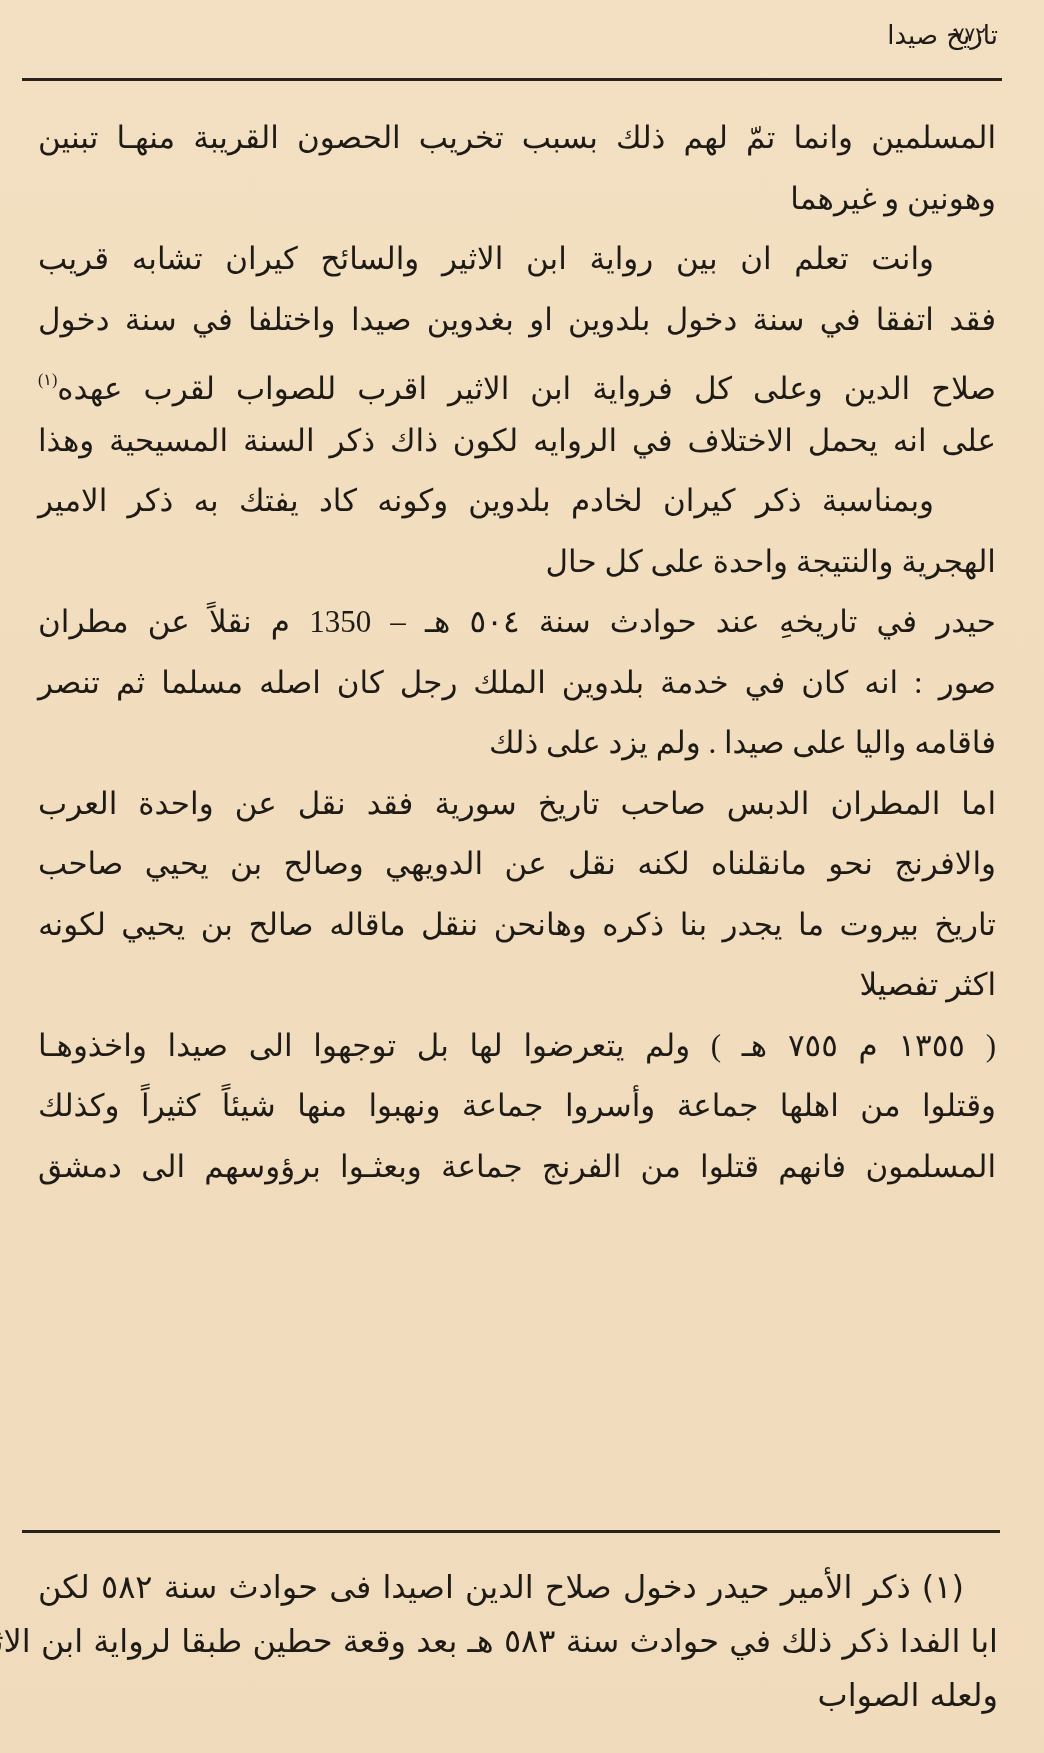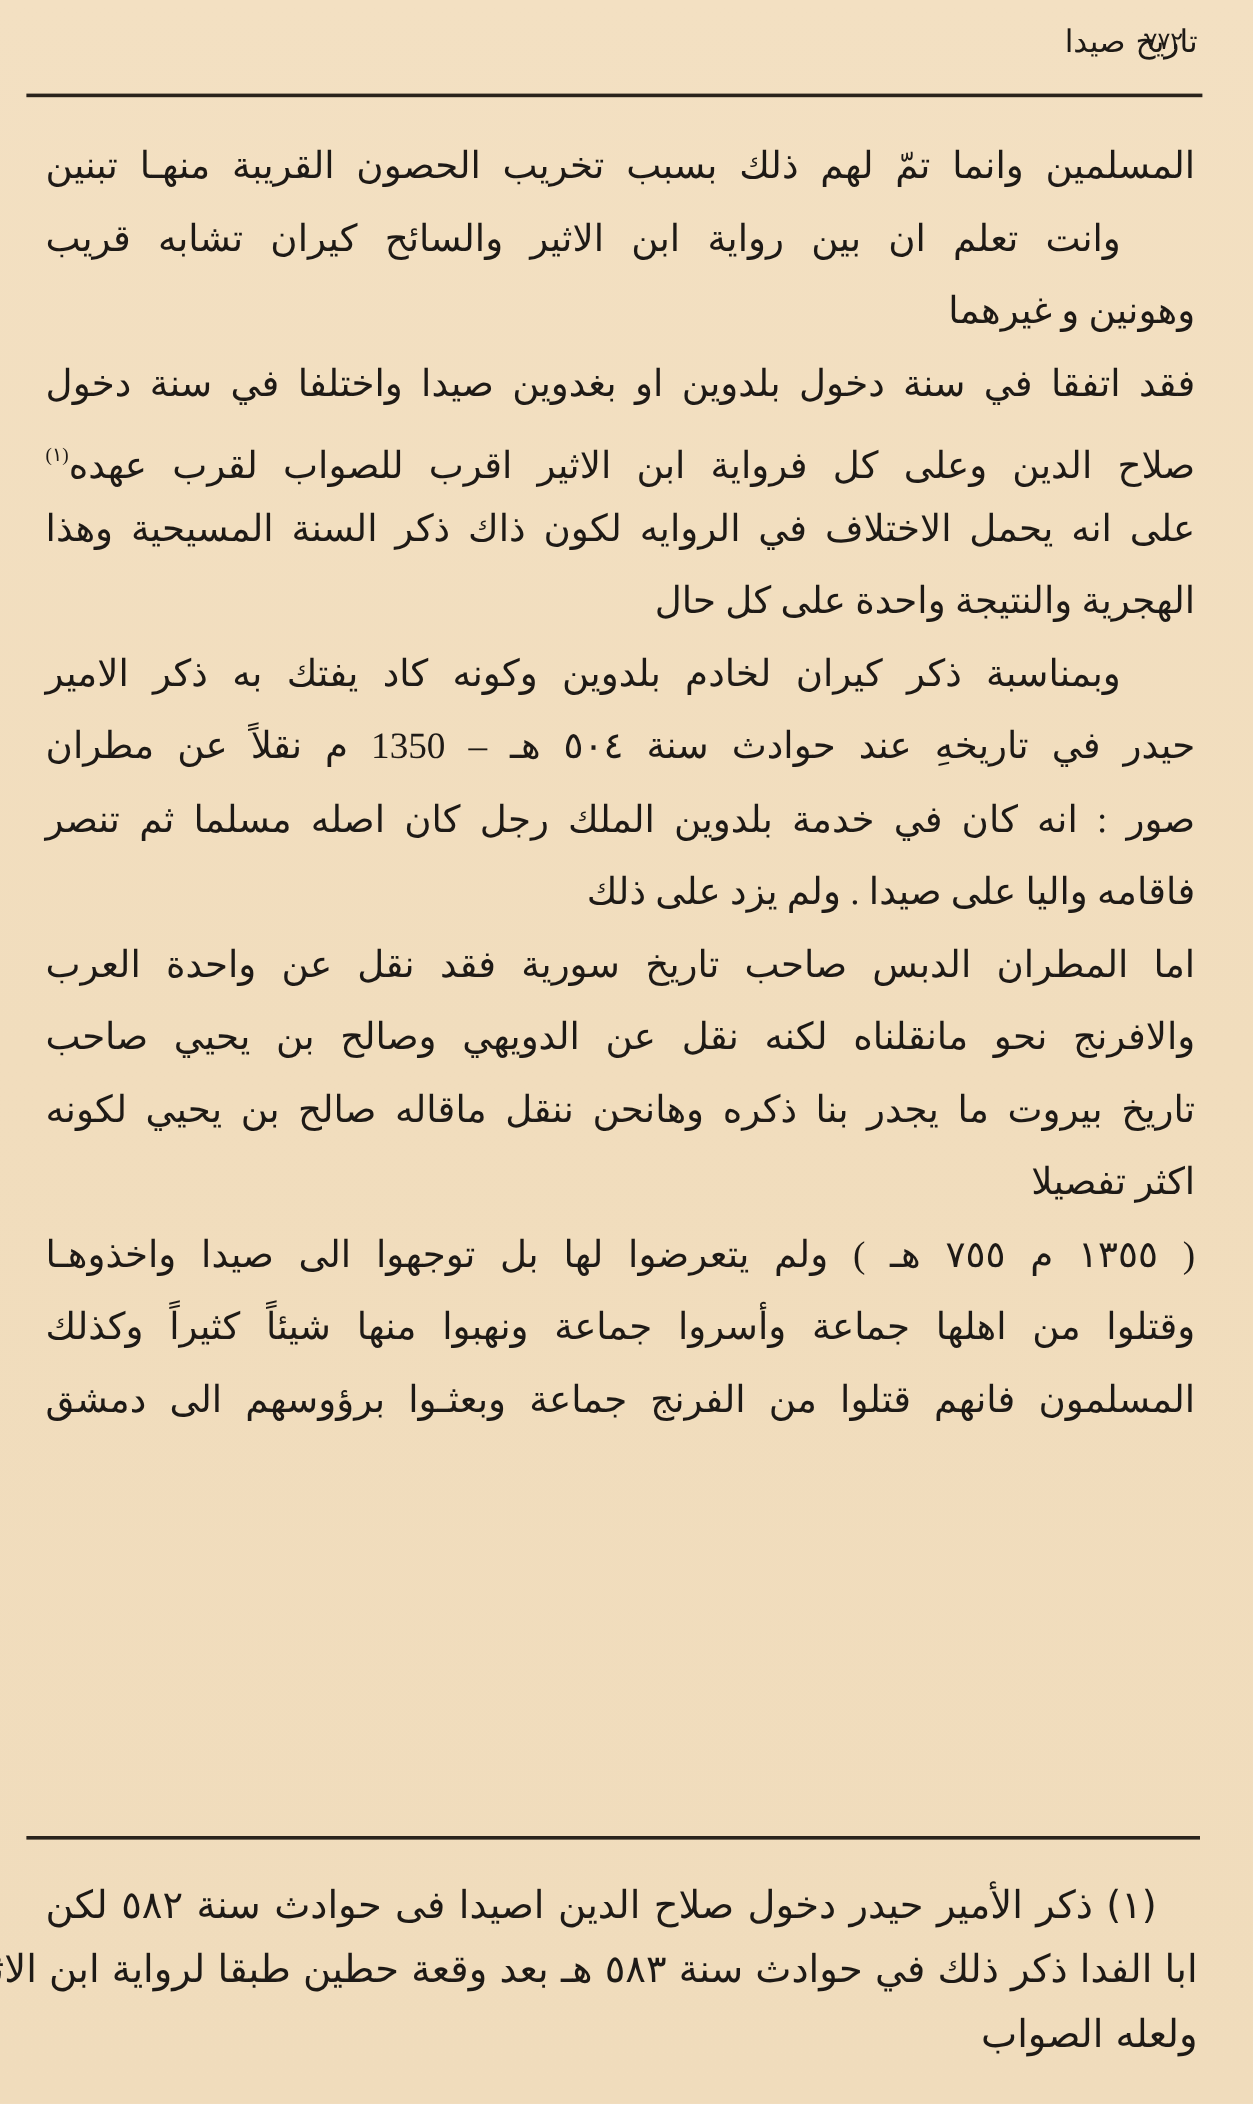--- a/index.html
+++ b/index.html
@@ -114,27 +114,27 @@
 
   <div class="header">
     <span class="page-number">٧٧٢</span>
     <span class="running-title">تاريخ صيدا</span>
   </div>
 
   <div class="top-rule"></div>
 
   <div class="body-text">
     <span class="line">المسلمين وانما تمّ لهم ذلك بسبب تخريب الحصون القريبة منهـا تبنين</span>
+    <span class="line short">وهونين و غيرهما</span>
     <span class="line indent">وانت تعلم ان بين رواية ابن الاثير والسائح كيران تشابه قريب</span>
-    <span class="line short">وهونين و غيرهما</span>
     <span class="line">فقد اتفقا في سنة دخول بلدوين او بغدوين صيدا واختلفا في سنة دخول</span>
     <span class="line"><span>صلاح الدين وعلى كل فرواية ابن الاثير اقرب للصواب لقرب عهده</span><span class="sup">(١)</span></span>
     <span class="line">على انه يحمل الاختلاف في الروايه لكون ذاك ذكر السنة المسيحية وهذا</span>
+    <span class="line indent">وبمناسبة ذكر كيران لخادم بلدوين وكونه كاد يفتك به ذكر الامير</span>
     <span class="line short">الهجرية والنتيجة واحدة على كل حال</span>
-    <span class="line indent">وبمناسبة ذكر كيران لخادم بلدوين وكونه كاد يفتك به ذكر الامير</span>
     <span class="line">حيدر في تاريخهِ عند حوادث سنة ٥٠٤ هـ – 1350 م نقلاً عن مطران</span>
     <span class="line">صور : انه كان في خدمة بلدوين الملك رجل كان اصله مسلما ثم تنصر</span>
     <span class="line short">فاقامه واليا على صيدا . ولم يزد على ذلك</span>
     <span class="line">اما المطران الدبس صاحب تاريخ سورية فقد نقل عن واحدة العرب</span>
     <span class="line">والافرنج نحو مانقلناه لكنه نقل عن الدويهي وصالح بن يحيي صاحب</span>
     <span class="line">تاريخ بيروت ما يجدر بنا ذكره وهانحن ننقل ماقاله صالح بن يحيي لكونه</span>
     <span class="line short">اكثر تفصيلا</span>
     <span class="line">( ١٣٥٥ م ٧٥٥ هـ ) ولم يتعرضوا لها بل توجهوا الى صيدا واخذوهـا</span>
     <span class="line">وقتلوا من اهلها جماعة وأسروا جماعة ونهبوا منها شيئاً كثيراً وكذلك</span>
     <span class="line">المسلمون فانهم قتلوا من الفرنج جماعة وبعثـوا برؤوسهم الى دمشق</span>

